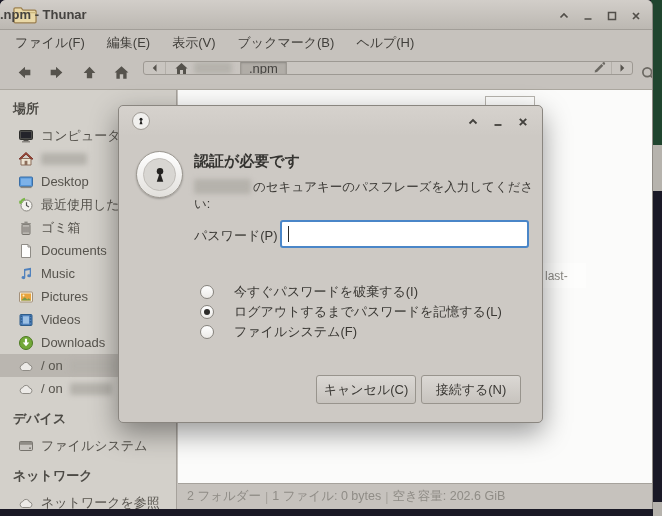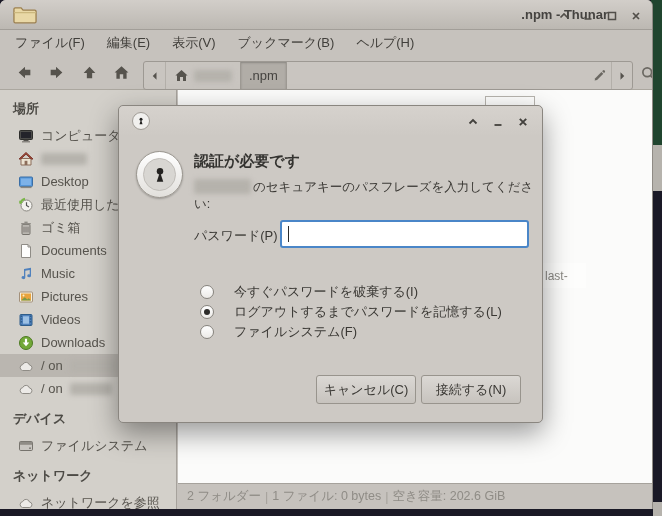--- a/index.html
+++ b/index.html
@@ -11,35 +11,35 @@
   .desk-green { position:absolute; left:651px; top:0; width:11px; height:145px; background:#20452f; }
   .desk-scroll { position:absolute; left:653px; top:145px; width:9px; height:46px; background:#b6b3ad; }
   .desk-scroll2 { position:absolute; left:653px; top:502px; width:9px; height:14px; background:#b6b3ad; }
 
   
   .win { position:absolute; left:0; top:0; width:653px; height:509px; background:#c6c2bd;
          border-radius:6px 6px 0 0; border-right:1px solid #8f8b85; z-index:1; overflow:hidden; }
   .titlebar { position:absolute; left:0; top:0; width:100%; height:30px;
               background:linear-gradient(#d2cec9,#bcb8b2); border-bottom:1px solid #a29e98; }
   .titlebar .app-icon { position:absolute; left:12px; top:4px; }
-  .title-text { position:absolute; left:0; top:7px; width:608px; text-align:right;
+  .title-text { position:absolute; left:0; top:7px; width:608px; text-align:left;
                 font-size:13px; font-weight:bold; color:#454340; }
   .win-controls { position:absolute; right:10px; top:9px; display:flex; gap:11px; }
   .wc { width:13px; height:13px; display:flex; align-items:center; justify-content:center; cursor:default; }
 
   
   .menubar { position:absolute; left:0; top:30px; width:100%; height:26px; display:flex;
              align-items:center; padding-left:4px; background:#c6c2bd; }
   .menu-item { padding:4px 11px; font-size:13px; color:#413f3b; }
 
   
   .toolbar { position:absolute; left:0; top:56px; width:100%; height:34px; background:#c6c2bd;
              border-bottom:1px solid #aba79f; }
   .tb-btn { position:absolute; top:3px; width:26px; height:27px; display:flex; align-items:center; justify-content:center; border-radius:3px; }
-  .crumb-bar { position:absolute; left:143px; top:5px; width:490px; height:29px; background:#c9c5c0;
+  .crumb-bar { position:absolute; left:143px; top:5px; width:490px; height:14px; background:#c9c5c0;
                border:1px solid #9d9993; border-radius:3px; display:flex; align-items:stretch; overflow:hidden; }
   .crumb-chev { width:21px; display:flex; align-items:center; justify-content:center; }
   .crumb { display:flex; align-items:center; gap:5px; padding:0 8px; font-size:13px; color:#4e4b46; }
   .crumb.first { border-left:1px solid #b3afa9; }
   .crumb.active { background:#b1ada7; border-left:1px solid #9d9993; border-right:1px solid #9d9993;
                   box-shadow:inset 0 1px 2px rgba(0,0,0,.22); color:#454340; font-size:13px; }
   .crumb-spacer { flex:1; }
   .crumb-tool { width:24px; display:flex; align-items:center; justify-content:center; }
   .search-btn { position:absolute; left:636px; top:4px; width:24px; height:26px; display:flex; align-items:center; justify-content:center; }
 

